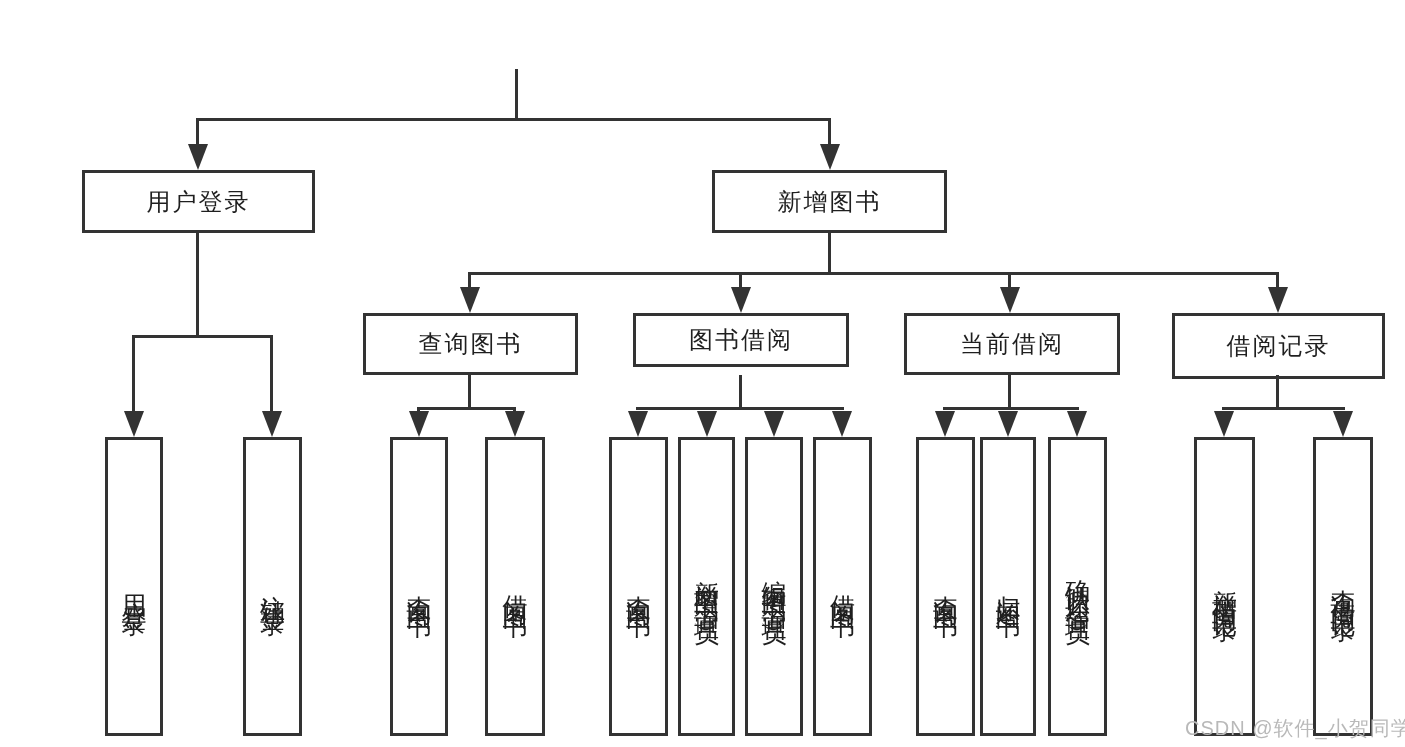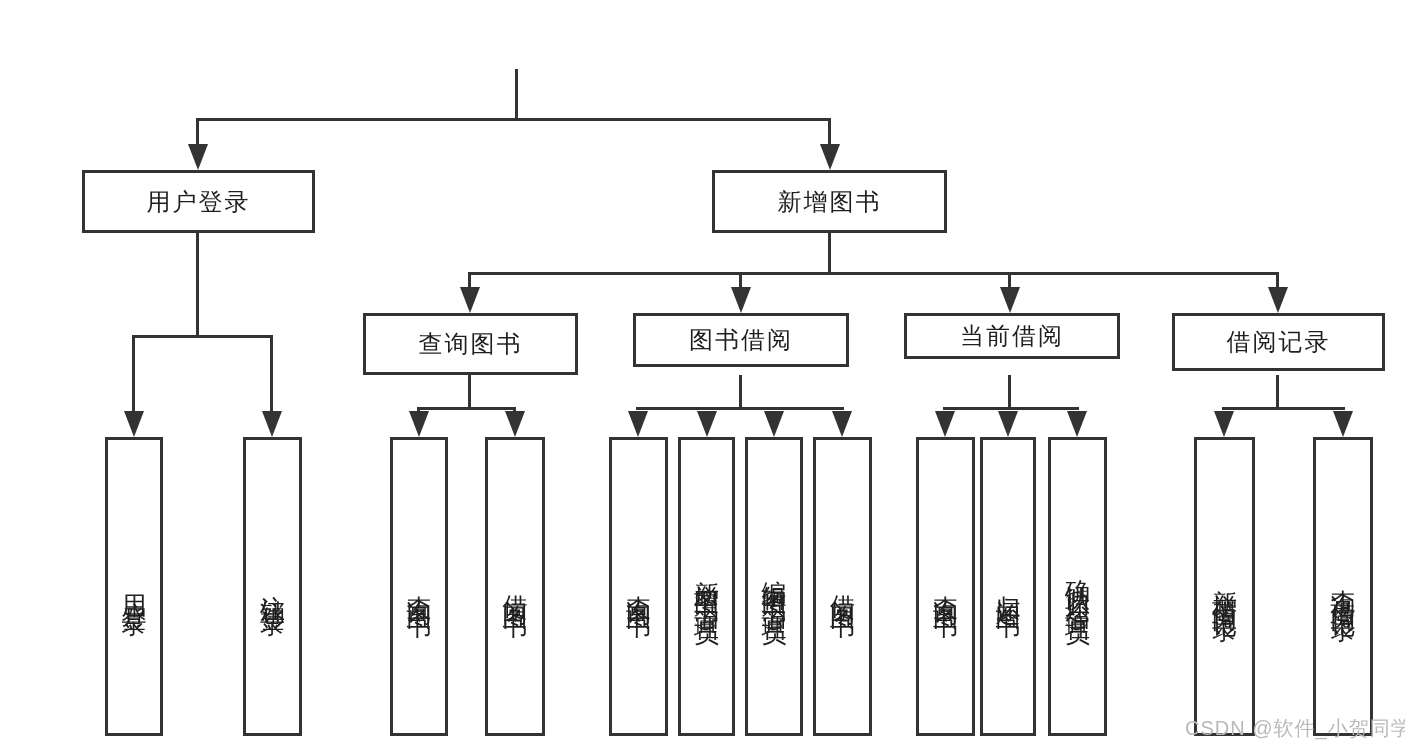--- a/index.html
+++ b/index.html
@@ -96,24 +96,24 @@
   <div class="arrowhead" style="left:731px; top:287px;"></div>
   <div class="arrowhead" style="left:1000px; top:287px;"></div>
   <div class="arrowhead" style="left:1268px; top:287px;"></div>
 
   <div class="hbox" style="left:363px; top:313px; width:215px; height:62px;">
     <span>查询图书</span>
   </div>
   <div class="hbox" style="left:633px; top:313px; width:216px; height:54px;">
     <span>图书借阅</span>
   </div>
-  <div class="hbox" style="left:904px; top:313px; width:216px; height:46px;">
+  <div class="hbox" style="left:904px; top:313px; width:216px; height:62px;">
     <span>当前借阅</span>
   </div>
-  <div class="hbox" style="left:1172px; top:313px; width:213px; height:58px;">
+  <div class="hbox" style="left:1172px; top:313px; width:213px; height:66px;">
     <span>借阅记录</span>
   </div>
 
   <div class="vline" style="left:468px; top:375px; height:35px;"></div>
   <div class="hline" style="left:417px; top:407px; width:99px;"></div>
   <div class="vline" style="left:417px; top:407px; height:6px;"></div>
   <div class="vline" style="left:513px; top:407px; height:6px;"></div>
   <div class="arrowhead" style="left:409px; top:411px;"></div>
   <div class="arrowhead" style="left:505px; top:411px;"></div>
 

